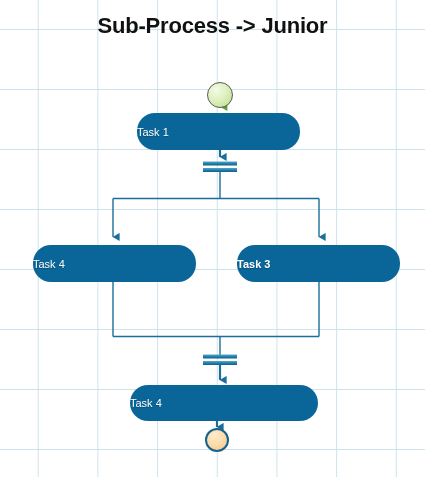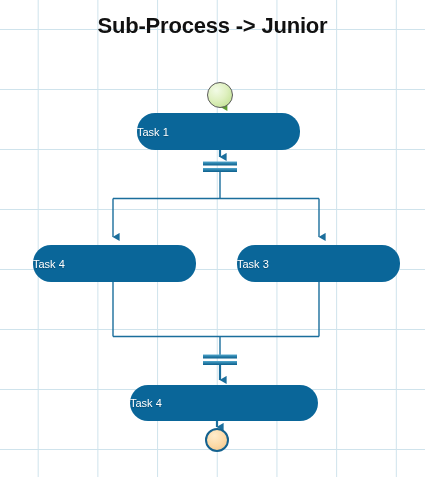--- a/index.html
+++ b/index.html
@@ -142,21 +142,21 @@
   <div id="start-node" class="node-circle"></div>
 
   <div class="task" style="left:137px; top:113px; width:163px; height:37px;">
     <span>Task 1</span>
   </div>
 
   <div class="task" style="left:33px; top:245px; width:163px; height:37px;">
     <span>Task 4</span>
   </div>
 
-  <div class="task" style="left:237px; top:245px; width:163px; height:37px;">
+  <div class="task" style="left:237px; top:245px; width:163px; height:37px;font-weight:bold;">
     <span>Task 3</span>
   </div>
 
   <div class="task" style="left:130px; top:385px; width:188px; height:36px;">
     <span>Task 4</span>
   </div>
 
   <div id="end-node" class="node-circle"></div>
 
 </div>

